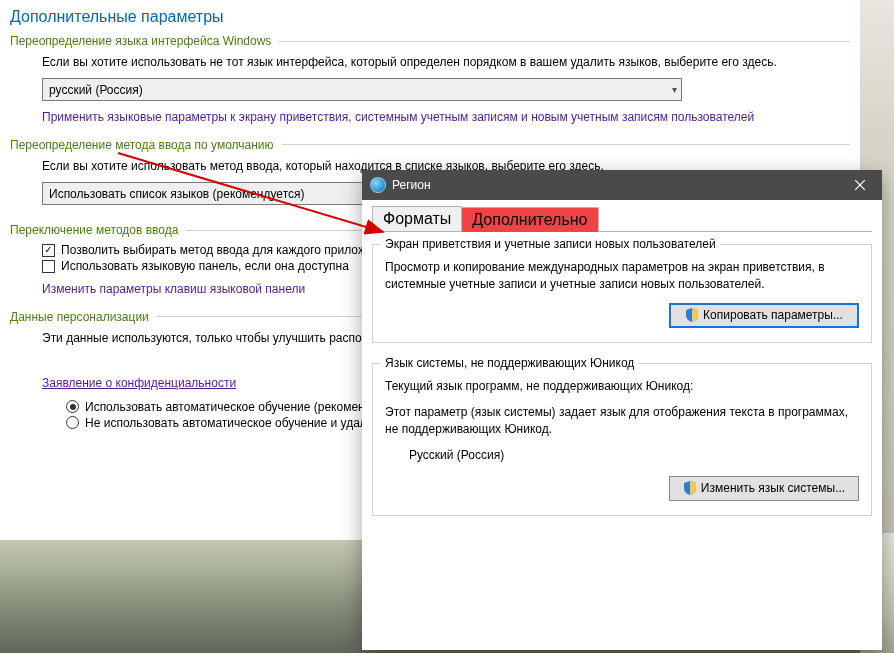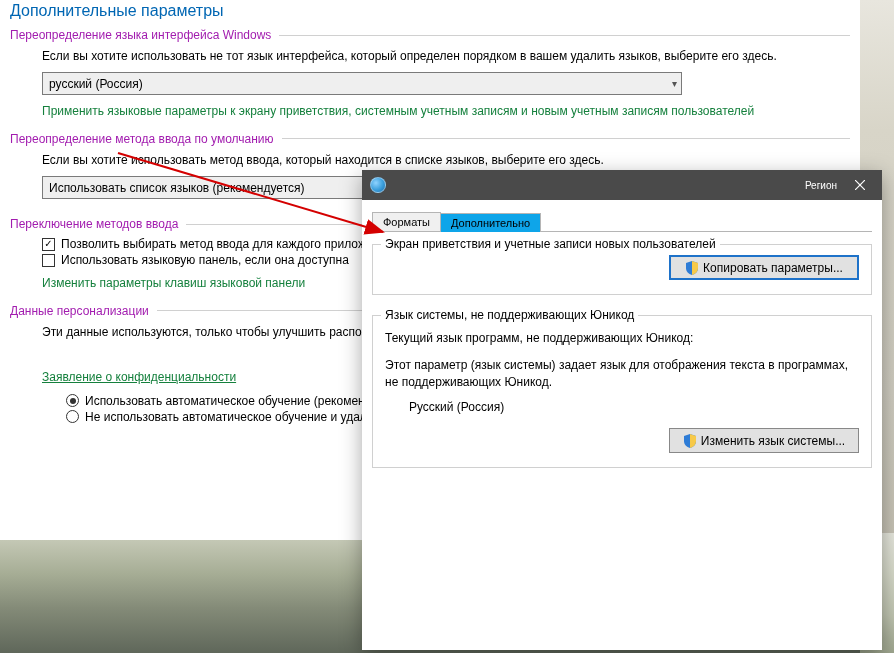--- a/index.html
+++ b/index.html
@@ -13,41 +13,41 @@
     width: 894px;
     height: 653px;
     overflow: hidden;
   }
   .bg-panel {
     position: absolute;
     left: 0; top: 0;
     width: 860px;
     height: 540px;
     background: #fff;
-    padding: 0 10px 10px 10px;
+    padding: 6px 10px 10px 10px;
   }
   .page-title {
     color: #0066b3;
     font-size: 16px;
     font-weight: 400;
     margin: 2px 0 8px 0;
   }
   .groupbox {
     border: none;
     margin: 0 0 4px 0;
     padding: 0;
     position: relative;
   }
   .group-header {
     display: flex;
     align-items: center;
     margin-bottom: 6px;
   }
   .group-label {
-    color: #a21caf;
+    color: #4d7c0f;
     white-space: nowrap;
     padding-right: 8px;
   }
   .group-line {
     flex: 1;
     height: 1px;
     background: #d0d0d0;
   }
   .group-body {
     padding: 0 0 8px 32px;
@@ -66,21 +66,21 @@
     border: 1px solid #7a7a7a;
     background: #efefef;
     padding: 0 4px 0 6px;
     margin-bottom: 6px;
   }
   .combo .chev {
     font-size: 10px;
     color: #555;
   }
   .link {
-    color: #15803d;
+    color: #4c1d95;
     cursor: pointer;
     display: inline-block;
     margin-top: 2px;
     line-height: 1.4;
   }
   .link.underline { text-decoration: underline; margin-top: 21px; }
   .checkbox-row, .radio-row {
     display: flex;
     align-items: center;
     gap: 6px;
@@ -157,21 +157,21 @@
     align-items: center;
     padding: 0 0 0 8px;
   }
   .titlebar-icon {
     width: 16px; height: 16px;
     border-radius: 50%;
     background: radial-gradient(circle at 35% 35%, #8fd3ff 0%, #3a9edc 55%, #1f6aa5 100%);
     margin-right: 6px;
     border: 1px solid rgba(255,255,255,0.4);
   }
-  .titlebar-title { flex: 1; font-size: 10px; text-align: right; }
+  .titlebar-title { flex: 1; font-size: 12px; }
   .titlebar-close {
     width: 45px; height: 30px;
     display: flex; align-items: center; justify-content: center;
     color: #fff;
     font-size: 14px;
   }
   .dialog-body {
     flex: 1;
     padding: 8px 10px 10px 10px;
     background: #fff;
@@ -182,25 +182,25 @@
     height: 24px;
     border-bottom: 1px solid #b5b5b5;
     margin-bottom: 12px;
   }
   .tab {
     padding: 3px 10px;
     border: 1px solid #b5b5b5;
     border-bottom: none;
     background: #f0f0f0;
     margin-right: -1px;
-    font-size: 11px;
+    font-size: 16px;
     position: relative;
   }
   .tab.active {
-    background: #0ea5e9;
+    background: #ef4444;
     top: 1px;
   }
   .fieldset {
     border: 1px solid #d0d0d0;
     padding: 10px 12px 14px 12px;
     margin-bottom: 20px;
     position: relative;
   }
   .fieldset-legend {
     position: absolute;
@@ -342,20 +342,21 @@
     </span>
   </div>
   <div class="dialog-body">
     <div class="tabstrip">
       <div class="tab">Форматы</div>
       <div class="tab active">Дополнительно</div>
     </div>
 
     <div class="fieldset">
       <div class="fieldset-legend">Экран приветствия и учетные записи новых пользователей</div>
+      <p>Просмотр и копирование международных параметров на экран приветствия, в системные учетные записи и учетные записи новых пользователей.</p>
       <div class="btn-row">
         <div class="winbutton primary">
           <svg class="shield" viewBox="0 0 14 14">
             <path d="M7 0 L13 2 V7 C13 10.5 10.5 13 7 14 C3.5 13 1 10.5 1 7 V2 Z" fill="#2e7cd6"></path>
             <path d="M7 0 L13 2 V7 C13 10.5 10.5 13 7 14 V0 Z" fill="#f7c948"></path>
           </svg>
           <span>Копировать параметры...</span>
         </div>
       </div>
     </div>

